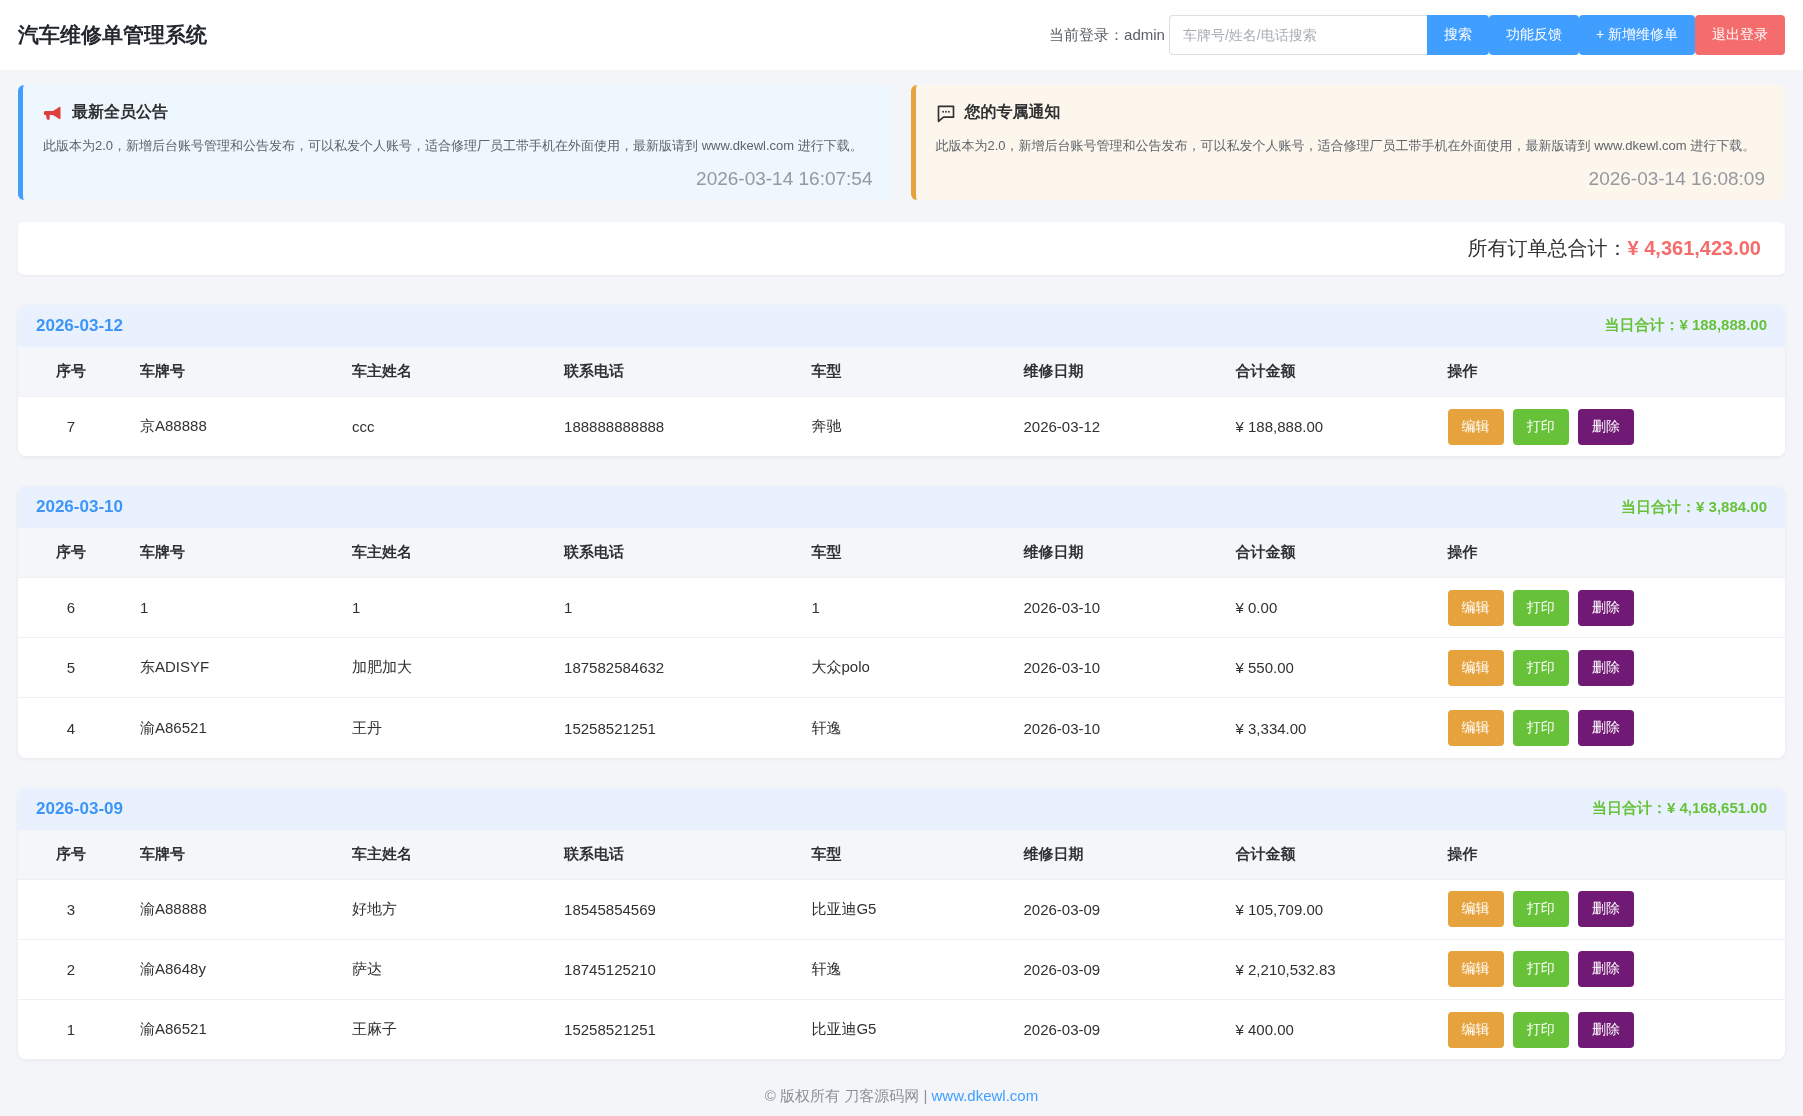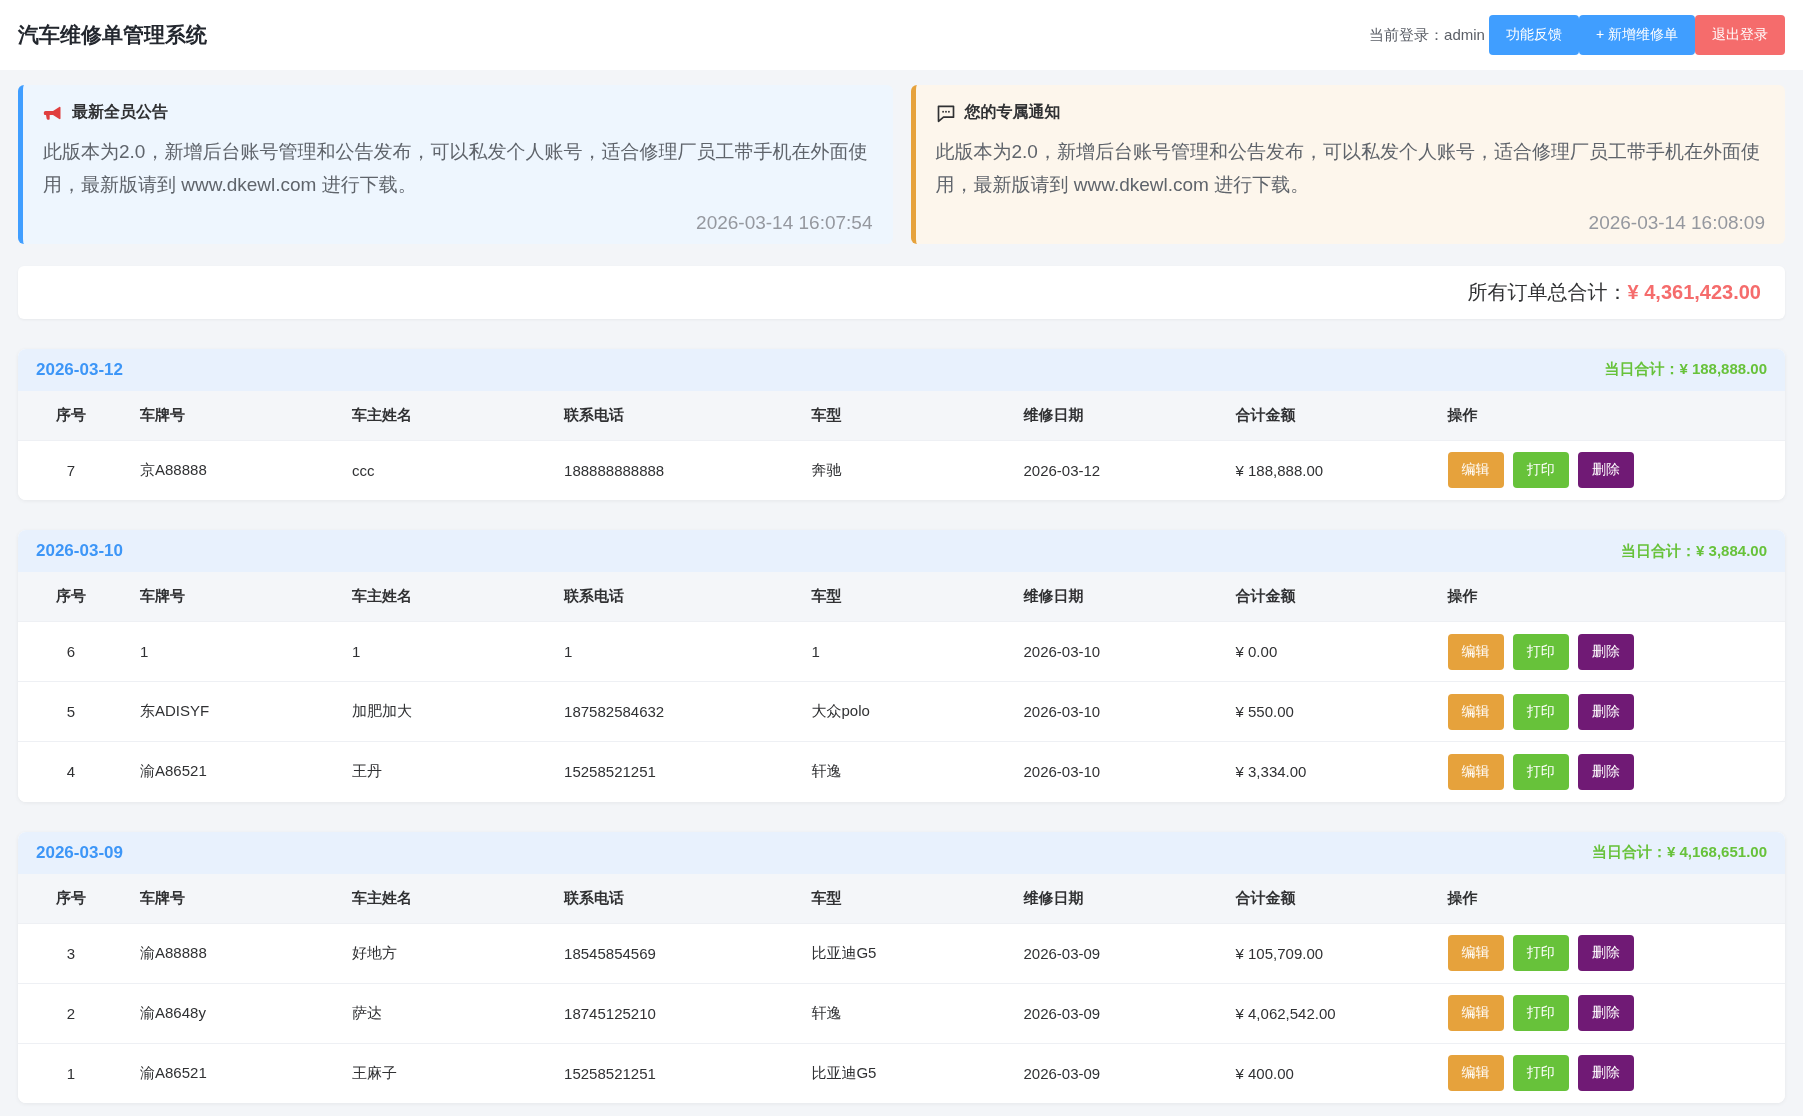--- a/index.html
+++ b/index.html
@@ -36,21 +36,21 @@
   .search-btn  { border-radius:0 4px 4px 0; }
 
   
   .notices { display:flex; gap:18px; margin:15px 18px 22px; }
   .notice { flex:1; border-radius:6px; padding:17px 20px 10px; }
   .notice-blue   { background:#eef6fe; border-left:5px solid #409eff; }
   .notice-orange { background:#fdf6ec; border-left:5px solid #e6a23c; }
   .notice-head { display:flex; align-items:center; gap:9px; margin-bottom:12px; }
   .notice-title { font-size:16px; font-weight:bold; color:#303133; }
   .notice-icon { display:inline-flex; width:20px; height:20px; }
-  .notice-body { font-size:19px; color:#5f646b; line-height:1.75; }
+  .notice-body { font-size:13px; color:#5f646b; line-height:1.75; }
   .notice-time { text-align:right; font-size:19px; color:#95989f; margin-top:10px; }
 
   
   .summary-bar {
     background:#fff; border-radius:6px; margin:0 18px;
     padding:13px 24px; text-align:right; font-size:20px;
     box-shadow:0 1px 3px rgba(0,0,0,.05);
   }
   .summary-label { color:#303133; }
   .summary-amount { color:#f56c6c; font-weight:bold; }
@@ -99,20 +99,24 @@
   .footer { text-align:center; padding:28px 0 30px; font-size:15px; color:#8c9199; }
   .footer a { color:#409eff; text-decoration:none; cursor:pointer; }
 </style>
 </head>
 <body>
 
 <header class="topbar">
   <div class="app-title">汽车维修单管理系统</div>
   <div class="topbar-right">
     <span class="login-info">当前登录：admin</span>
+    <span class="search-group">
+      <input class="search-input" type="text" placeholder="车牌号/姓名/电话搜索" style="">
+      <button class="btn btn-primary search-btn">搜索</button>
+    </span>
     <button class="btn btn-primary">功能反馈</button>
     <button class="btn btn-primary">+ 新增维修单</button>
     <button class="btn btn-danger">退出登录</button>
   </div>
 </header>
 
 <div class="notices">
   <div class="notice notice-blue">
     <div class="notice-head">
       <span class="notice-icon">
@@ -316,21 +320,21 @@
     </td>
   </tr>
 
   <tr>
     <td class="center">2</td>
     <td>渝A8648y</td>
     <td>萨达</td>
     <td>18745125210</td>
     <td>轩逸</td>
     <td>2026-03-09</td>
-    <td>¥ 4,062,542.00</td>
+    <td>¥ 2,210,532.83</td>
     <td>
       <button class="action-btn action-edit">编辑</button>
       <button class="action-btn action-print">打印</button>
       <button class="action-btn action-del">删除</button>
     </td>
   </tr>
 
   <tr>
     <td class="center">1</td>
     <td>渝A86521</td>

